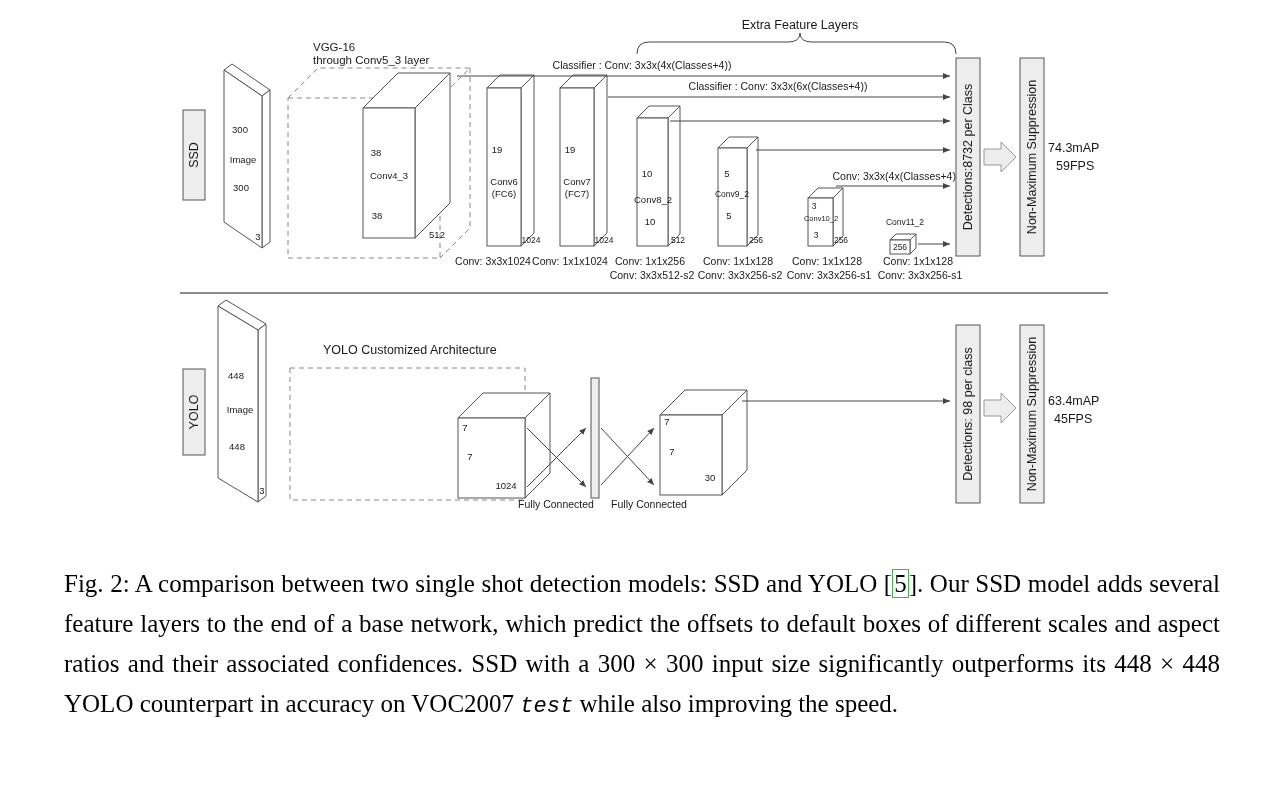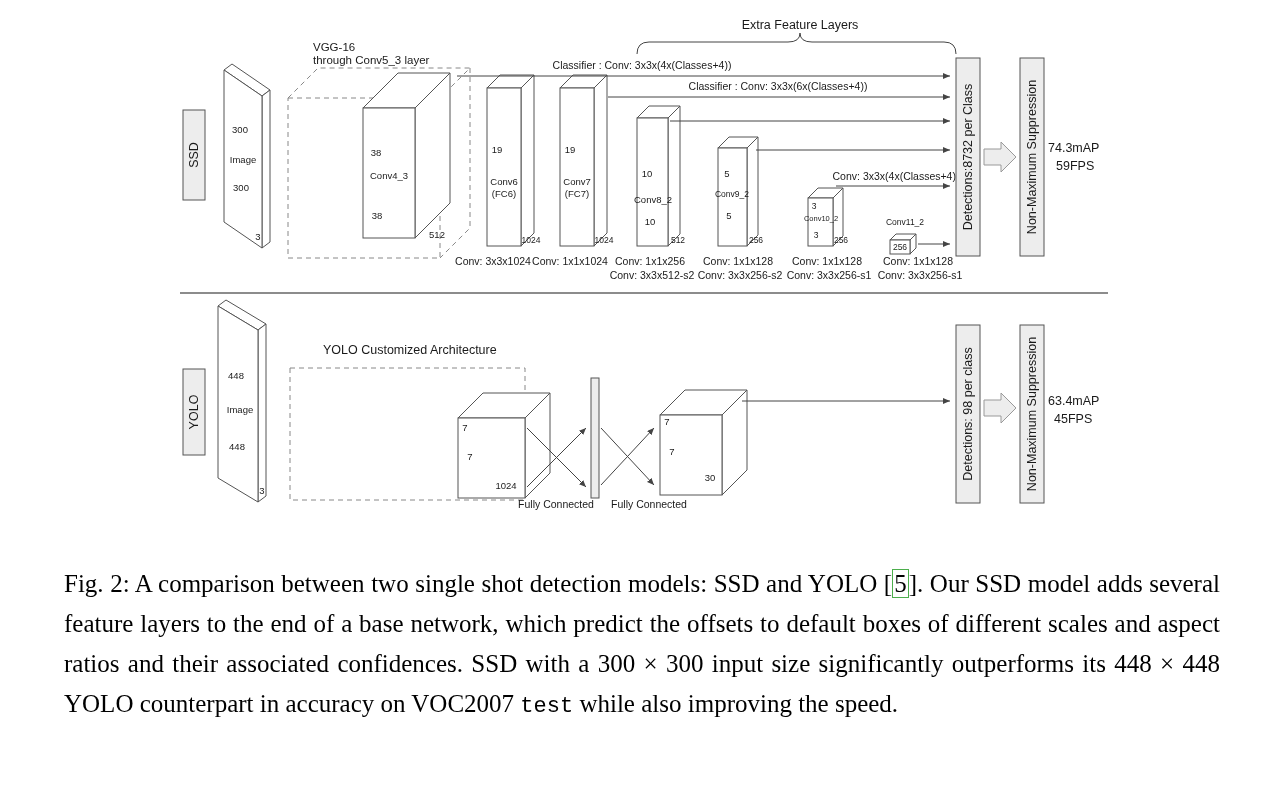--- a/index.html
+++ b/index.html
@@ -18,21 +18,21 @@
   .vt  { font-size:12.5px; }
   .face { fill:#ffffff; stroke:#555; stroke-width:1; }
   .dash { fill:none; stroke:#888; stroke-width:1; stroke-dasharray:5 4; }
   .gray { fill:#ededed; stroke:#555; stroke-width:1; }
   .ln { fill:none; stroke:#444; stroke-width:1; }
   .bigarrow { fill:#ededed; stroke:#999; stroke-width:1; }
   .divider { stroke:#666; stroke-width:1.5; }
   .caption { margin:26px 56px 0 64px; width:1156px; font-family:"Liberation Serif",serif;
              font-size:25px; line-height:40px; color:#000; text-align:justify; }
   .caption .cite { color:#000; text-decoration:none; border:1.5px solid #4cae4c; padding:0 1px; cursor:pointer; }
-  .caption .code { font-family:"Liberation Mono","DejaVu Sans Mono",monospace; font-size:22px; }
+  .caption .code { font-family:"Liberation Mono","DejaVu Sans Mono",monospace; font-size:22px;font-style:italic; }
 </style>
 </head>
 <body>
 
 <div class="page">
 
 <svg width="1276" height="538" viewBox="0 0 1276 538">
   <defs>
     <marker id="ah" markerWidth="9" markerHeight="8" refX="7" refY="3" orient="auto" markerUnits="userSpaceOnUse">
       <path d="M0,0 L7,3 L0,6 Z" fill="#444"></path>

